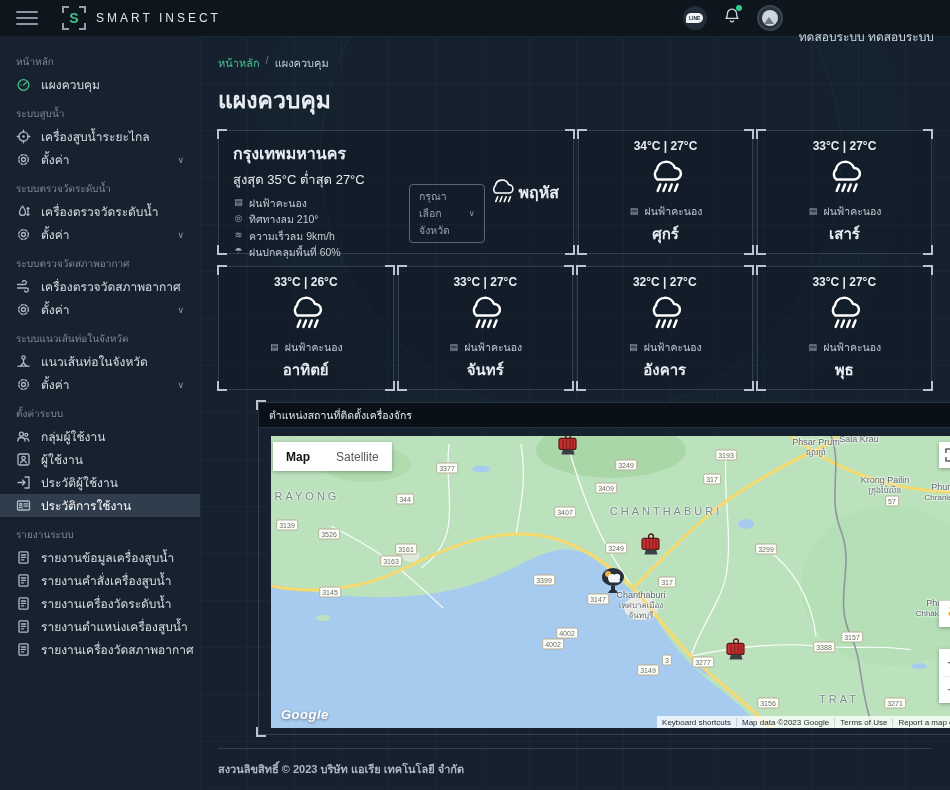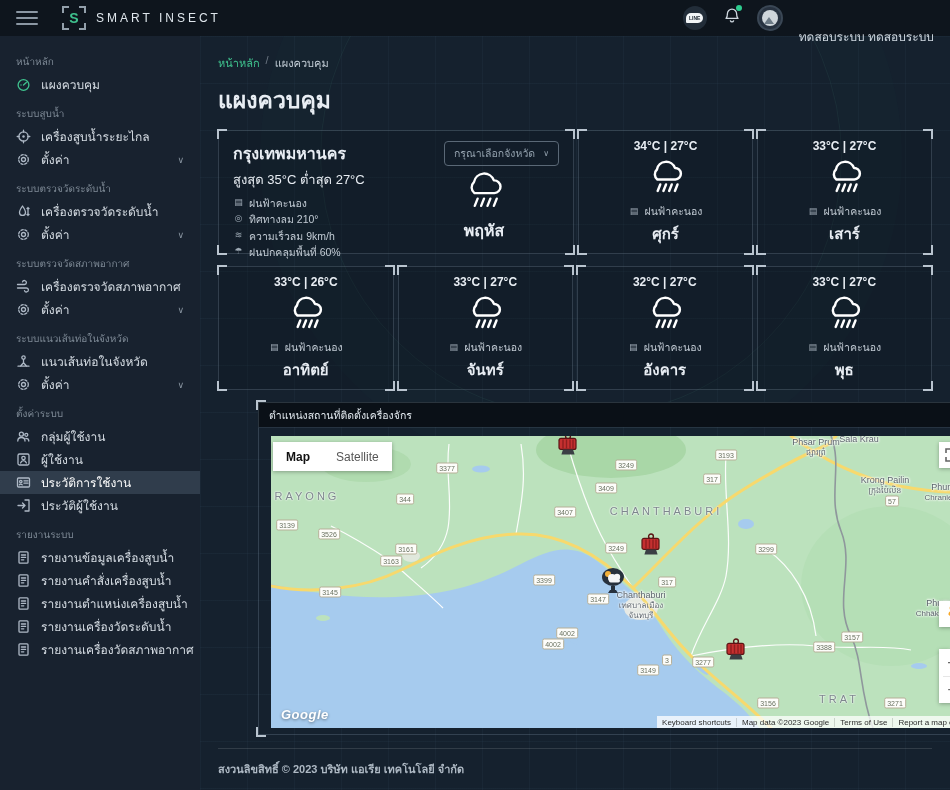--- a/index.html
+++ b/index.html
@@ -59,21 +59,21 @@
   .ck.bl{bottom:-2px;left:-2px;border-right:none;border-top:none}
   .ck.br{bottom:-2px;right:-2px;border-left:none;border-top:none}
   .wrow { display:flex; gap:4px; margin-bottom:12px; position:relative; }
   .card-big { width:356px; height:124px; display:flex; padding:10px 14px; }
   .card-sm { flex:1; height:124px; display:flex; flex-direction:column; align-items:center; justify-content:center; gap:2px; padding:6px; }
   .cb-left { flex:1; }
   .cb-city { font-size:16px; font-weight:bold; }
   .cb-range { font-size:13px; font-weight:normal; margin:3px 0 5px; }
   .cb-det { font-size:10.5px; color:#c2cbd4; line-height:1.55; display:flex; align-items:center; gap:5px; }
   .det-ic { font-size:9px; color:#9fabb6; width:11px; text-align:center; }
-  .cb-right { width:150px; display:flex; flex-direction:column; align-items:center; }
+  .cb-right { width:150px; display:flex; flex-direction:row; align-items:center; }
   .select-box { align-self:flex-end; display:flex; align-items:center; gap:8px; border:1px solid #5a6876; border-radius:4px; padding:3px 9px; font-size:10.5px; color:#93a1ad; cursor:pointer; }
   .select-box .chev { font-size:8px; }
   .day-label { font-size:16px; font-weight:bold; margin-top:1px; }
   .sm-temp { font-size:12px; font-weight:bold; }
   .sm-cond { font-size:10.5px; color:#c2cbd4; display:flex; gap:5px; align-items:center; }
   .sm-day { font-size:15px; font-weight:bold; }
   .wicon { display:block; }
 
   
   .map-panel { position:relative; width:725px; height:333px; margin-top:1px;margin-left:40px; }
@@ -227,34 +227,34 @@
     <span>กลุ่มผู้ใช้งาน</span>
   </div>
   <div class="sb-item">
     <svg class="icn" viewBox="0 0 15 15">
         <rect x="2" y="2" width="11" height="11" rx="1.5"></rect>
         <circle cx="7.5" cy="6" r="1.7"></circle>
         <path d="M4.6 11c.5-1.5 1.6-2.3 2.9-2.3s2.4.8 2.9 2.3"></path>
       </svg>
     <span>ผู้ใช้งาน</span>
   </div>
+  <div class="sb-item">
+    <svg class="icn" viewBox="0 0 15 15">
+        <path d="M9 2h4v11H9M2 7.5h6.5M6.5 5 9 7.5 6.5 10"></path>
+      </svg>
+    <span>ประวัติผู้ใช้งาน</span>
+  </div>
   <div class="sb-item active">
     <svg class="icn" viewBox="0 0 15 15">
         <rect x="1.5" y="3" width="12" height="9" rx="1"></rect>
         <circle cx="4.8" cy="6.6" r="1.2"></circle>
         <path d="M3.4 9.8c.3-.9 1.5-.9 2.8 0M8 5.8h4M8 8.2h4"></path>
       </svg>
     <span>ประวัติการใช้งาน</span>
   </div>
-  <div class="sb-item">
-    <svg class="icn" viewBox="0 0 15 15">
-        <path d="M9 2h4v11H9M2 7.5h6.5M6.5 5 9 7.5 6.5 10"></path>
-      </svg>
-    <span>ประวัติผู้ใช้งาน</span>
-  </div>
 
   <div class="sb-section">รายงานระบบ</div>
   <div class="sb-item">
     <svg class="icn" viewBox="0 0 15 15">
         <rect x="3" y="1.8" width="9" height="11.4" rx="1"></rect>
         <path d="M5.4 5h4.2M5.4 7.4h4.2M5.4 9.8h2.4"></path>
       </svg>
     <span>รายงานข้อมูลเครื่องสูบน้ำ</span>
   </div>
   <div class="sb-item">
@@ -262,28 +262,28 @@
         <rect x="3" y="1.8" width="9" height="11.4" rx="1"></rect>
         <path d="M5.4 5h4.2M5.4 7.4h4.2M5.4 9.8h2.4"></path>
       </svg>
     <span>รายงานคำสั่งเครื่องสูบน้ำ</span>
   </div>
   <div class="sb-item">
     <svg class="icn" viewBox="0 0 15 15">
         <rect x="3" y="1.8" width="9" height="11.4" rx="1"></rect>
         <path d="M5.4 5h4.2M5.4 7.4h4.2M5.4 9.8h2.4"></path>
       </svg>
-    <span>รายงานตำแหน่งเครื่องสูบน้ำ</span>
+    <span>รายงานเครื่องวัดระดับน้ำ</span>
   </div>
   <div class="sb-item">
     <svg class="icn" viewBox="0 0 15 15">
         <rect x="3" y="1.8" width="9" height="11.4" rx="1"></rect>
         <path d="M5.4 5h4.2M5.4 7.4h4.2M5.4 9.8h2.4"></path>
       </svg>
-    <span>รายงานเครื่องวัดระดับน้ำ</span>
+    <span>รายงานตำแหน่งเครื่องสูบน้ำ</span>
   </div>
   <div class="sb-item">
     <svg class="icn" viewBox="0 0 15 15">
         <rect x="3" y="1.8" width="9" height="11.4" rx="1"></rect>
         <path d="M5.4 5h4.2M5.4 7.4h4.2M5.4 9.8h2.4"></path>
       </svg>
     <span>รายงานเครื่องวัดสภาพอากาศ</span>
   </div>
 </nav>
 

